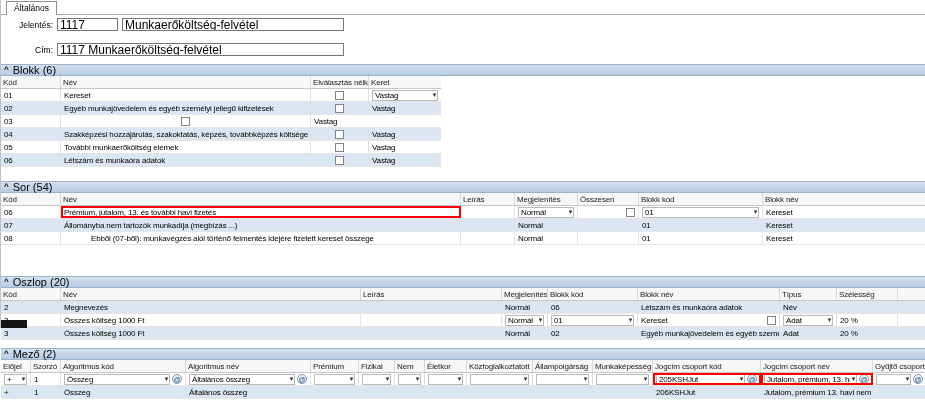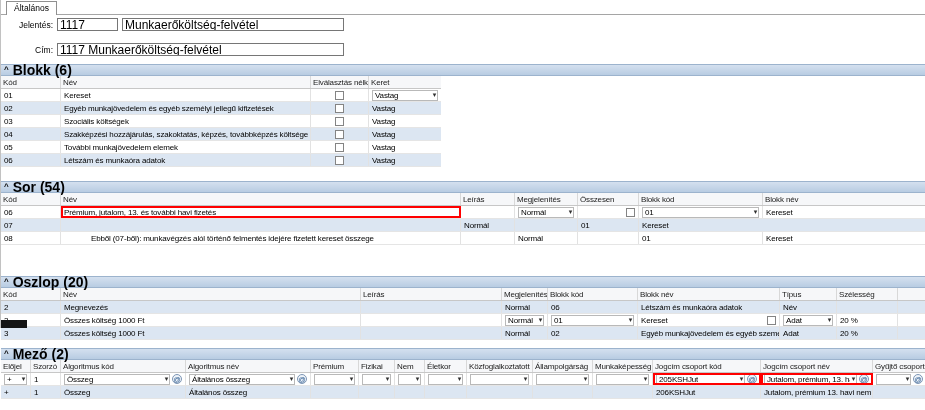--- a/index.html
+++ b/index.html
@@ -21,21 +21,21 @@
 
   
   .cb { width:11px; height:11px; border:1px solid #848484; background:#fff; display:flex; align-items:center; justify-content:center; font-size:9px; line-height:1; flex:0 0 auto; }
   .cb-s { width:9px; height:9px; font-size:7px; }
 
   
   .section { position:absolute; left:0; width:925px; }
   .shead { height:12px; background:linear-gradient(#d4e0ef,#b8cce2); border-top:1px solid #9cb3cd; border-bottom:1px solid #9cb3cd;
            display:flex; align-items:center; gap:4px; padding-left:3px; }
   .caret { font-weight:bold; font-size:8px; line-height:1; }
-  .stitle { font-weight:bold; font-size:14px; }
+  .stitle { font-weight:normal; font-size:11px; }
 
   .ghead,.grow { display:grid; height:13px; }
   .ghead { background:#f6f7f9; border-bottom:1px solid #c7c7c7; }
   .hcell { display:flex; align-items:center; padding:0 2px; border-right:1px solid #d8d8d8; overflow:hidden; white-space:nowrap; color:#1b1b1b; font-size:8px; letter-spacing:-0.15px; }
   .grow { background:#fff; border-bottom:1px solid #e5e5e5; }
   .grow.alt { background:#dce6f2; }
   .cell { display:flex; align-items:center; padding:0 3px; border-right:1px solid #e2e2e2; overflow:hidden; white-space:nowrap; font-size:8px; letter-spacing:-0.15px; }
   .cell.center { justify-content:center; }
   .cell.endcb { justify-content:flex-end; }
   .cell.between { justify-content:space-between; }
@@ -114,37 +114,36 @@
     <div class="grow alt">
       <div class="cell">02</div>
       <div class="cell">Egyéb munkajövedelem és egyéb személyi jellegű kifizetések</div>
       <div class="cell center">
           <span class="cb cb-s"></span>
         </div>
       <div class="cell filler">Vastag</div>
     </div>
     <div class="grow">
       <div class="cell">03</div>
-      <div class="cell">Szociális költségek</div>
       <div class="cell center">
           <span class="cb cb-s"></span>
         </div>
       <div class="cell filler">Vastag</div>
     </div>
     <div class="grow alt">
       <div class="cell">04</div>
       <div class="cell">Szakképzési hozzájárulás, szakoktatás, képzés, továbbképzés költsége</div>
       <div class="cell center">
           <span class="cb cb-s"></span>
         </div>
       <div class="cell filler">Vastag</div>
     </div>
     <div class="grow">
       <div class="cell">05</div>
-      <div class="cell">További munkajövedelem elemek</div>
+      <div class="cell">További munkaerőköltség elemek</div>
       <div class="cell center">
           <span class="cb cb-s"></span>
         </div>
       <div class="cell filler">Vastag</div>
     </div>
     <div class="grow alt">
       <div class="cell">06</div>
       <div class="cell">Létszám és munkaóra adatok</div>
       <div class="cell center">
           <span class="cb cb-s"></span>
@@ -184,20 +183,21 @@
       <div class="cell">
         <span class="combo">
           <span class="combo-text">01</span>
           <span class="arrow">▾</span>
         </span>
       </div>
       <div class="cell filler">Kereset</div>
     </div>
     <div class="grow alt">
       <div class="cell">07</div>
+      <div class="cell">Állományba nem tartozók munkadíja (megbízás ...)</div>
       <div class="cell"></div>
       <div class="cell">Normál</div>
       <div class="cell"></div>
       <div class="cell">01</div>
       <div class="cell filler">Kereset</div>
     </div>
     <div class="grow">
       <div class="cell">08</div>
       <div class="cell indent">Ebből (07-ből): munkavégzés alól történő felmentés idejére fizetett kereset összege</div>
       <div class="cell"></div>

